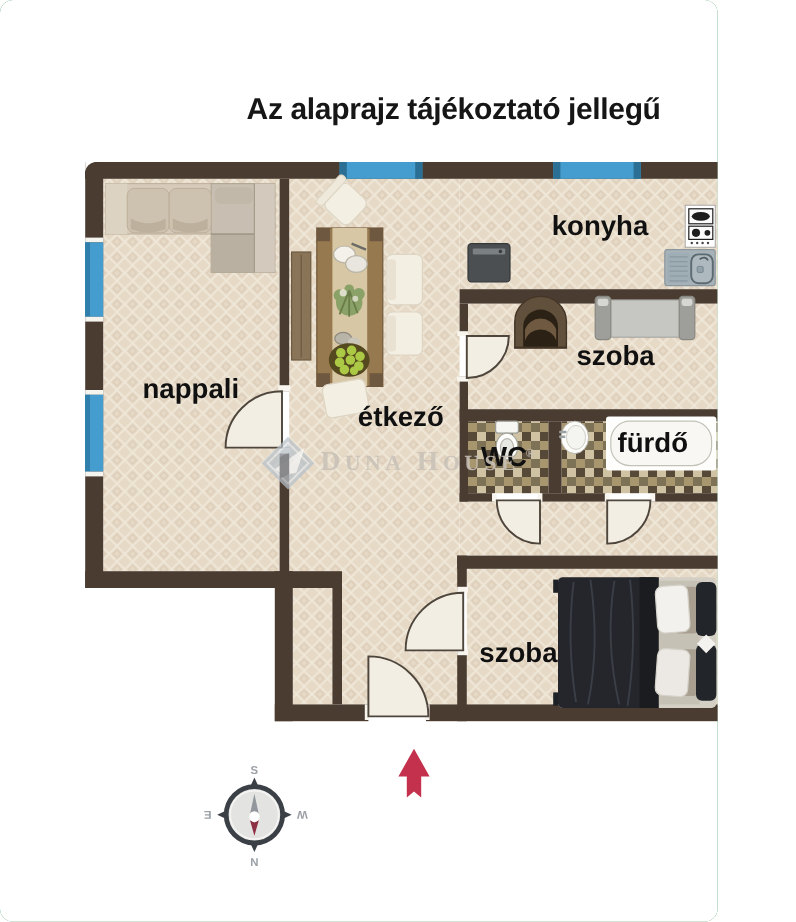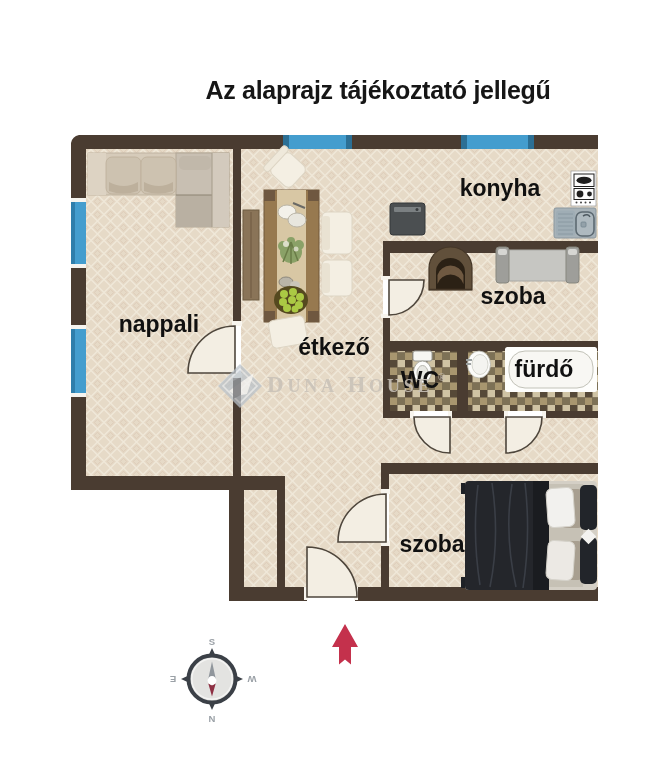--- a/index.html
+++ b/index.html
@@ -1,17 +1,17 @@
 <!DOCTYPE html>
 <html><head>
 <meta charset="utf-8">
 <style>
 html,body{margin:0;padding:0;background:#fff;}
 #wrap{position:relative;width:598px;height:768px;overflow:hidden;background:#15803d;
-font-family:"Liberation Sans", sans-serif;}
+font-family:"Liberation Sans", sans-serif;border-radius:11px;}
 svg{display:block;}
 </style>
 </head>
 <body>
 <div id="wrap">
 <svg width="663" height="768" viewBox="0 0 663 768" xmlns="http://www.w3.org/2000/svg">
 <defs>
 <pattern id="flr" width="13" height="13" patternUnits="userSpaceOnUse">
   <rect width="13" height="13" fill="#e6dac7"></rect>
   <path d="M6.5 0 L13 6.5 L6.5 13 L0 6.5 Z" fill="none" stroke="#f0e8d9" stroke-width="1.4"></path>

